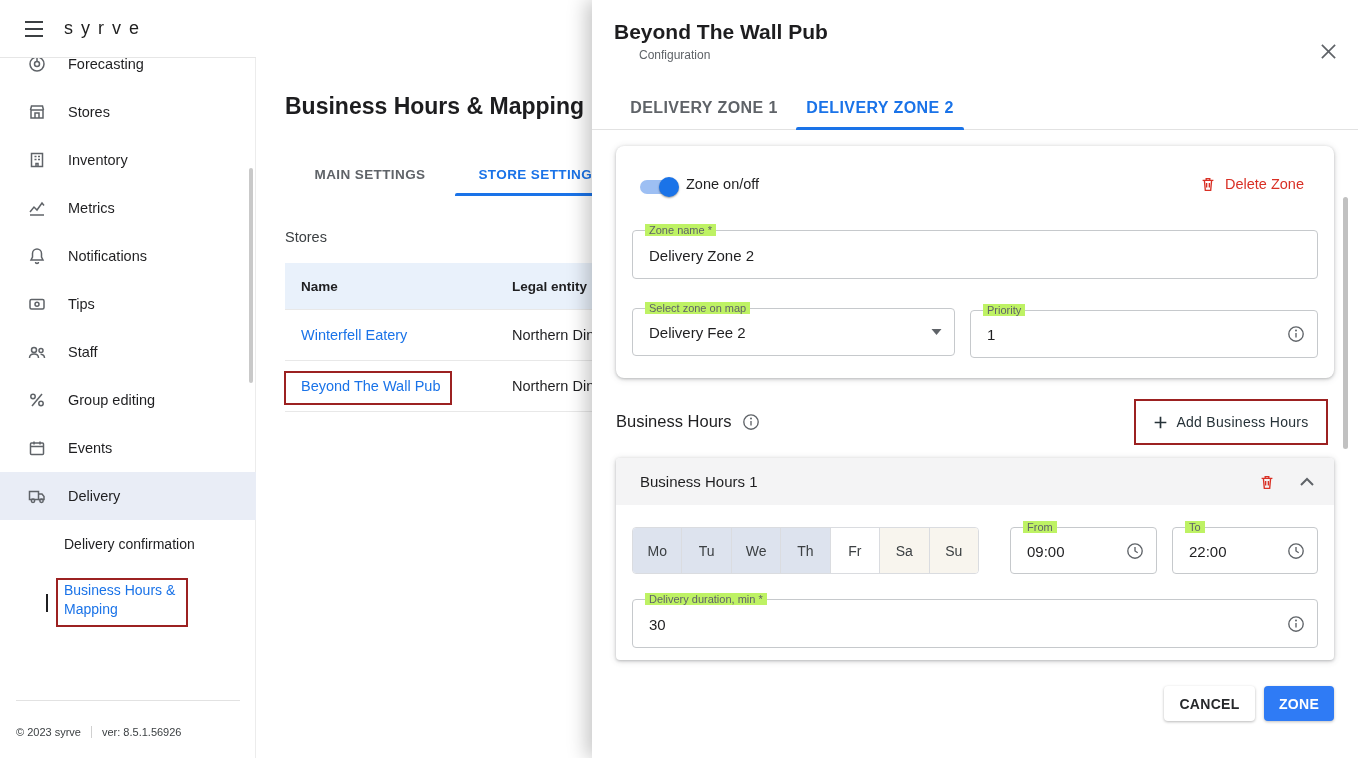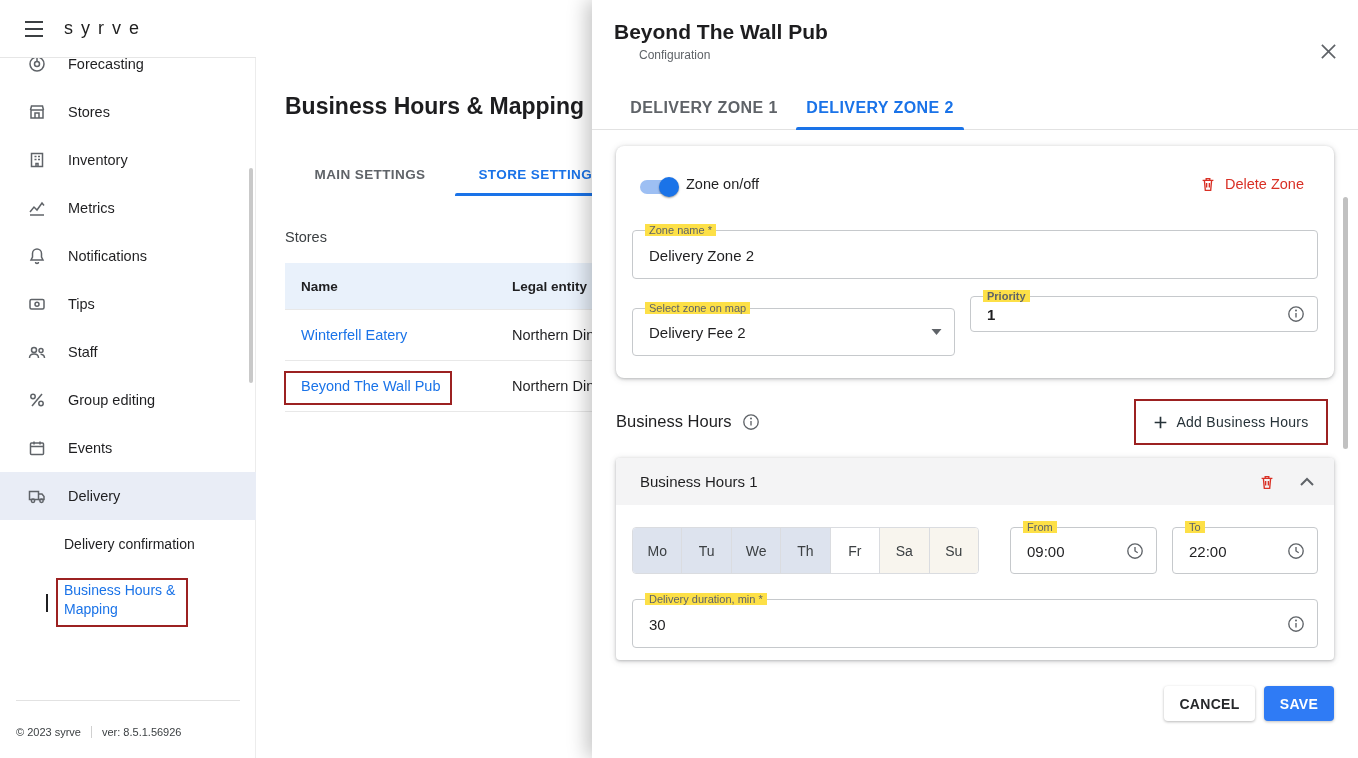--- a/index.html
+++ b/index.html
@@ -67,21 +67,21 @@
   .card1 { left:24px; top:146px; width:718px; height:232px; }
 
   .switch { position:absolute; left:24px; top:34px; width:36px; height:14px; border-radius:7px; background:#9dbff3; cursor:pointer; }
   .switch .knob { position:absolute; right:-3px; top:-3px; width:20px; height:20px; border-radius:50%;
     background:#1a73e8; box-shadow:0 1px 2px rgba(0,0,0,.4); }
   .toggle-label { position:absolute; left:70px; top:30px; font-size:14.5px; color:#1f1f21; }
   .delete-zone { position:absolute; right:30px; top:29px; display:flex; align-items:center; gap:8px;
     color:#d93025; font-size:14.5px; cursor:pointer;justify-content:flex-end; }
 
   .mfield { position:absolute; border:1px solid #c6c9cc; border-radius:4px; background:#fff; }
-  .flabel { position:absolute; top:-7px; left:12px; font-size:11px; color:#5f6368; background:#fde047; padding:0 4px; white-space:nowrap; }
+  .flabel { position:absolute; top:-7px; left:12px; font-size:11px; color:#5f6368; background:#bef264; padding:0 4px; white-space:nowrap; }
   .fvalue { position:absolute; left:16px; top:50%; transform:translateY(-50%); font-size:15px; color:#1f1f21; }
   .ficon { position:absolute; right:12px; top:50%; transform:translateY(-50%); display:flex; cursor:pointer; }
 
   .bh-label { position:absolute; left:24px; top:412px; display:flex; align-items:center; gap:10px;
     font-size:16.5px; color:#1f1f21; }
   .add-btn { position:absolute; left:542px; top:399px; width:194px; height:46px; display:flex;
     align-items:center; justify-content:center; gap:8px; font-size:14px; font-weight:normal;
     letter-spacing:.3px; color:#263238; cursor:pointer; }
 
   .card2 { left:24px; top:458px; width:718px; height:202px; border-radius:4px; }
@@ -307,21 +307,21 @@
     <div class="mfield" style="left:16px; top:162px; width:323px; height:48px;">
       <span class="flabel">Select zone on map</span>
       <span class="fvalue">Delivery Fee 2</span>
       <span class="ficon">
         <svg width="11" height="7" viewBox="0 0 11 7">
             <path d="M0.5 0.5l5 6 5-6z" fill="#5f6368"></path>
           </svg>
       </span>
     </div>
 
-    <div class="mfield" style="left:354px; top:150px; width:348px; height:36px;font-weight:bold;">
+    <div class="mfield" style="left:354px; top:164px; width:348px; height:48px;">
       <span class="flabel">Priority</span>
       <span class="fvalue">1</span>
       <span class="ficon">
         <svg width="18" height="18" viewBox="0 0 20 20">
             <circle cx="10" cy="10" r="8" fill="none" stroke="#5f6368" stroke-width="1.5"></circle>
             <line x1="10" y1="9" x2="10" y2="14" stroke="#5f6368" stroke-width="1.5"></line>
             <circle cx="10" cy="6" r="1.1" fill="#5f6368"></circle>
           </svg>
       </span>
     </div>
@@ -420,17 +420,17 @@
             <circle cx="10" cy="6" r="1.1" fill="#5f6368"></circle>
           </svg>
       </span>
     </div>
   </div>
 
   <div class="footer-btn cancel">
     <span>CANCEL</span>
   </div>
   <div class="footer-btn save">
-    <span>SAVE</span>
+    <span>ZONE</span>
   </div>
 
   <div class="dlg-scrollbar"></div>
 </section>
 
 </body></html>

